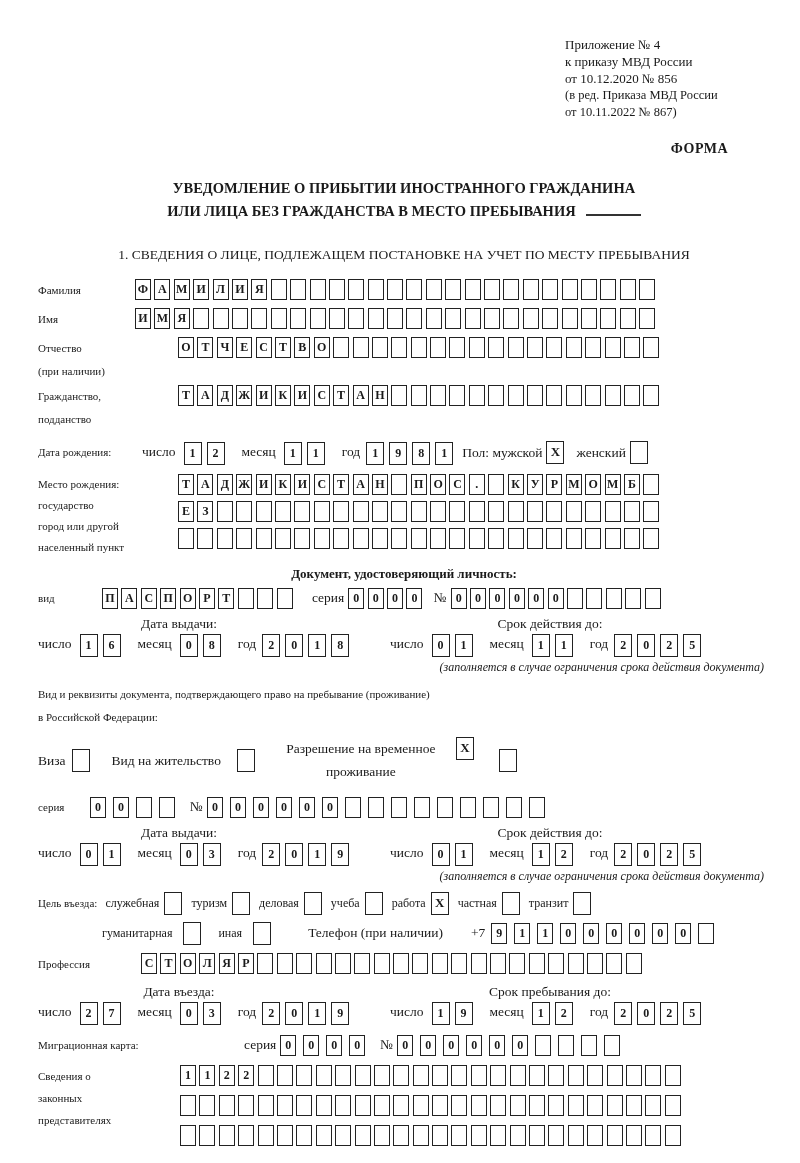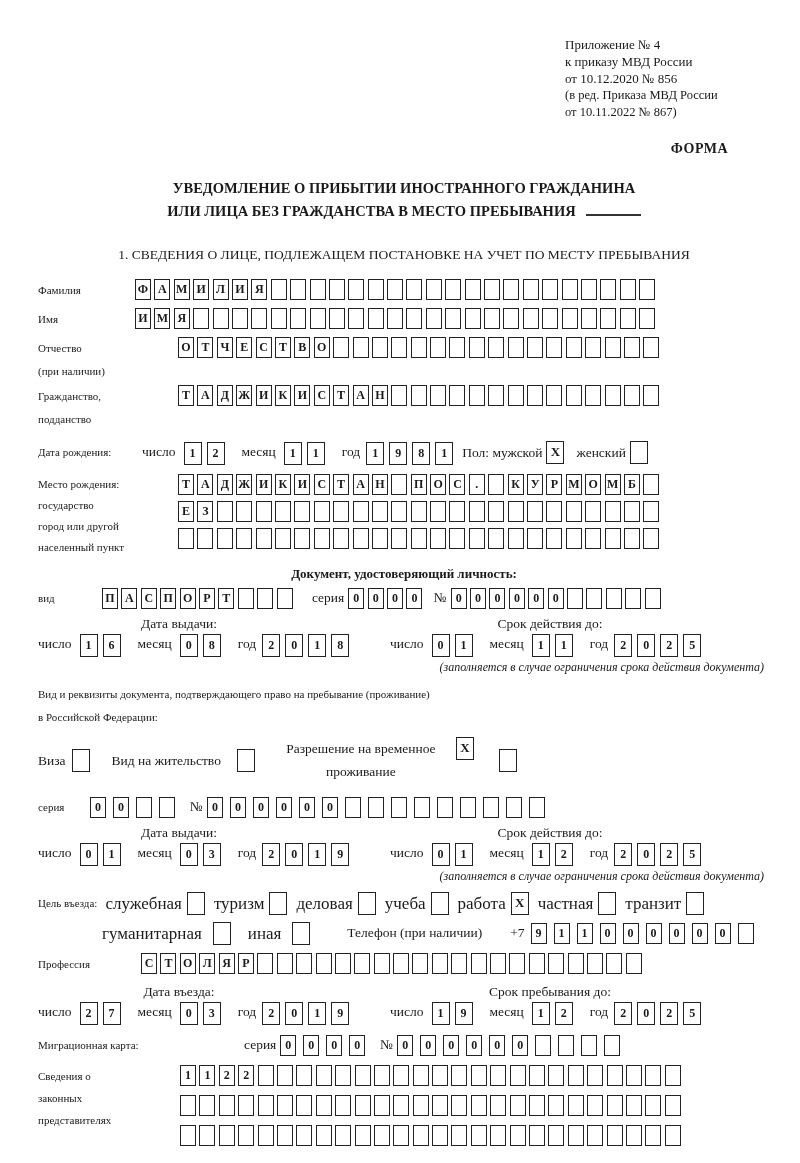--- a/index.html
+++ b/index.html
@@ -43,21 +43,21 @@
   .dualrow .col-l { width: 352px; }
   .dualrow .col-r { flex: 1; }
   .note-right { text-align: right; font-size: 12px; margin: 3px 6px 0 0; font-style: italic; }
   .doc-heading { text-align: center; font-weight: bold; font-size: 13px; margin-top: 8px; }
   .stack { display: flex; flex-direction: column; gap: 6px; }
   .optrow { display: flex; align-items: center; margin-top: 8px; }
   .opt { display: flex; align-items: flex-start; }
   .opt .olbl { font-size: 13.5px; line-height: 23px; text-align: center; }
   .opt .chkbox { margin-left: 9px; }
   .inline-opt { display: inline-flex; align-items: flex-start; margin-right: 9px; }
-  .inline-opt .olbl { font-size: 17px; line-height: 23px; margin-right: 5px; }
+  .inline-opt .olbl { font-size: 12px; line-height: 23px; margin-right: 5px; }
 </style>
 </head>
 <body>
 
 <div class="annex">
   <div>Приложение № 4</div>
   <div>к приказу МВД России</div>
   <div>от 10.12.2020 № 856</div>
   <div class="sub">(в ред. Приказа МВД России</div>
   <div class="sub">от 10.11.2022 № 867)</div>

